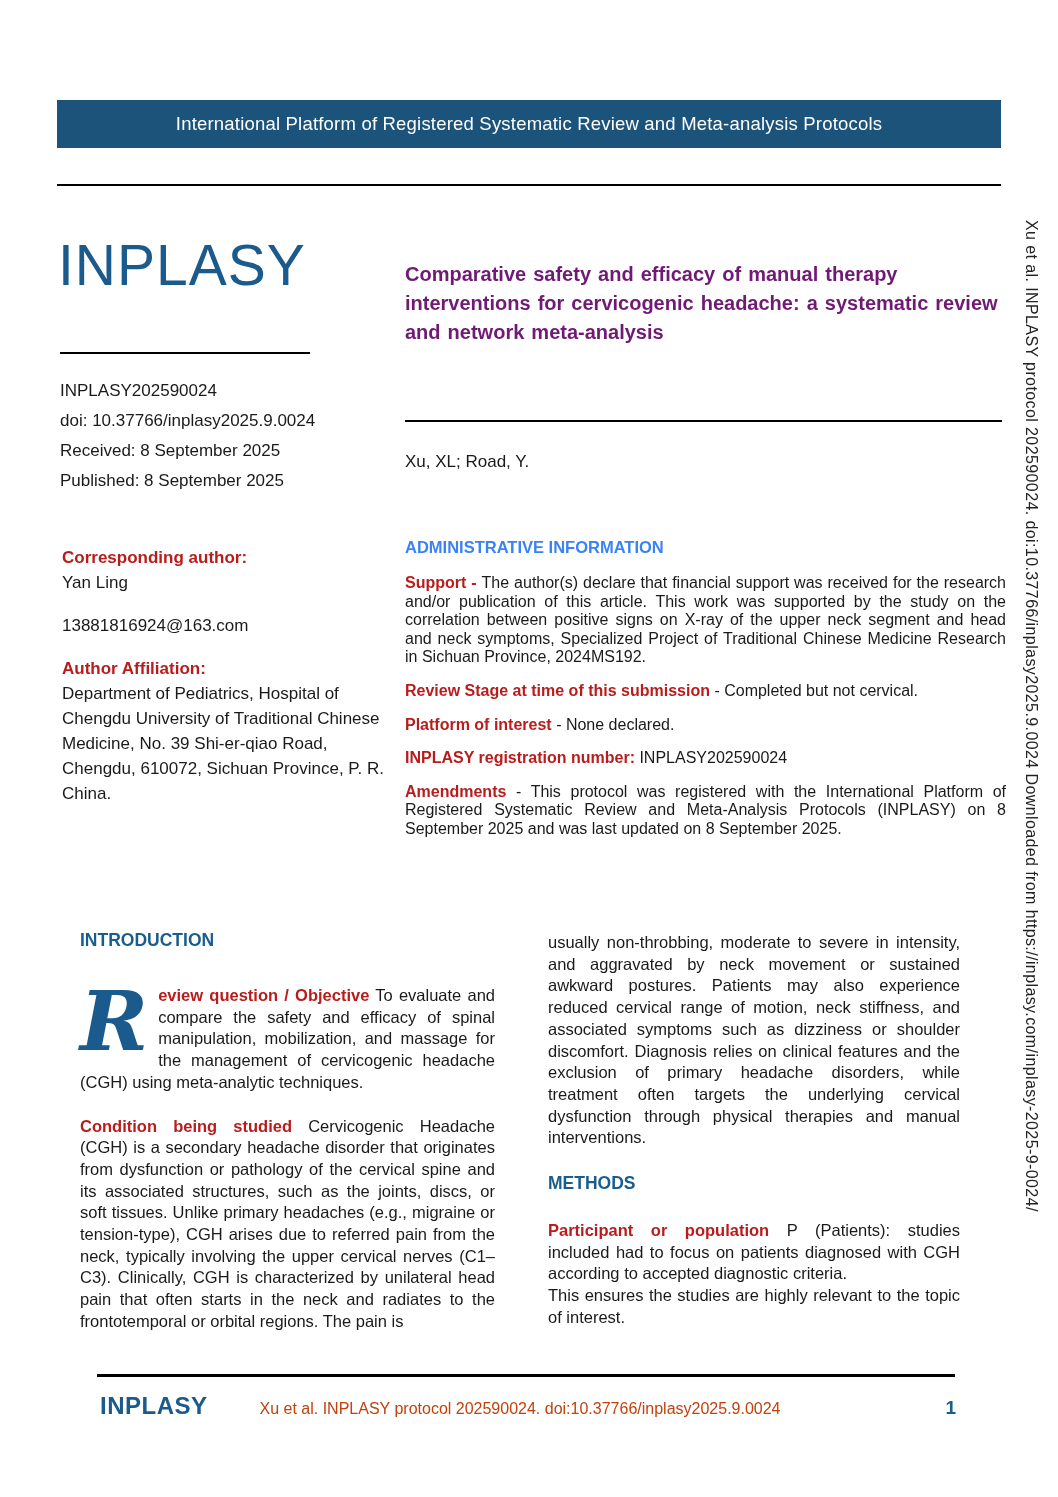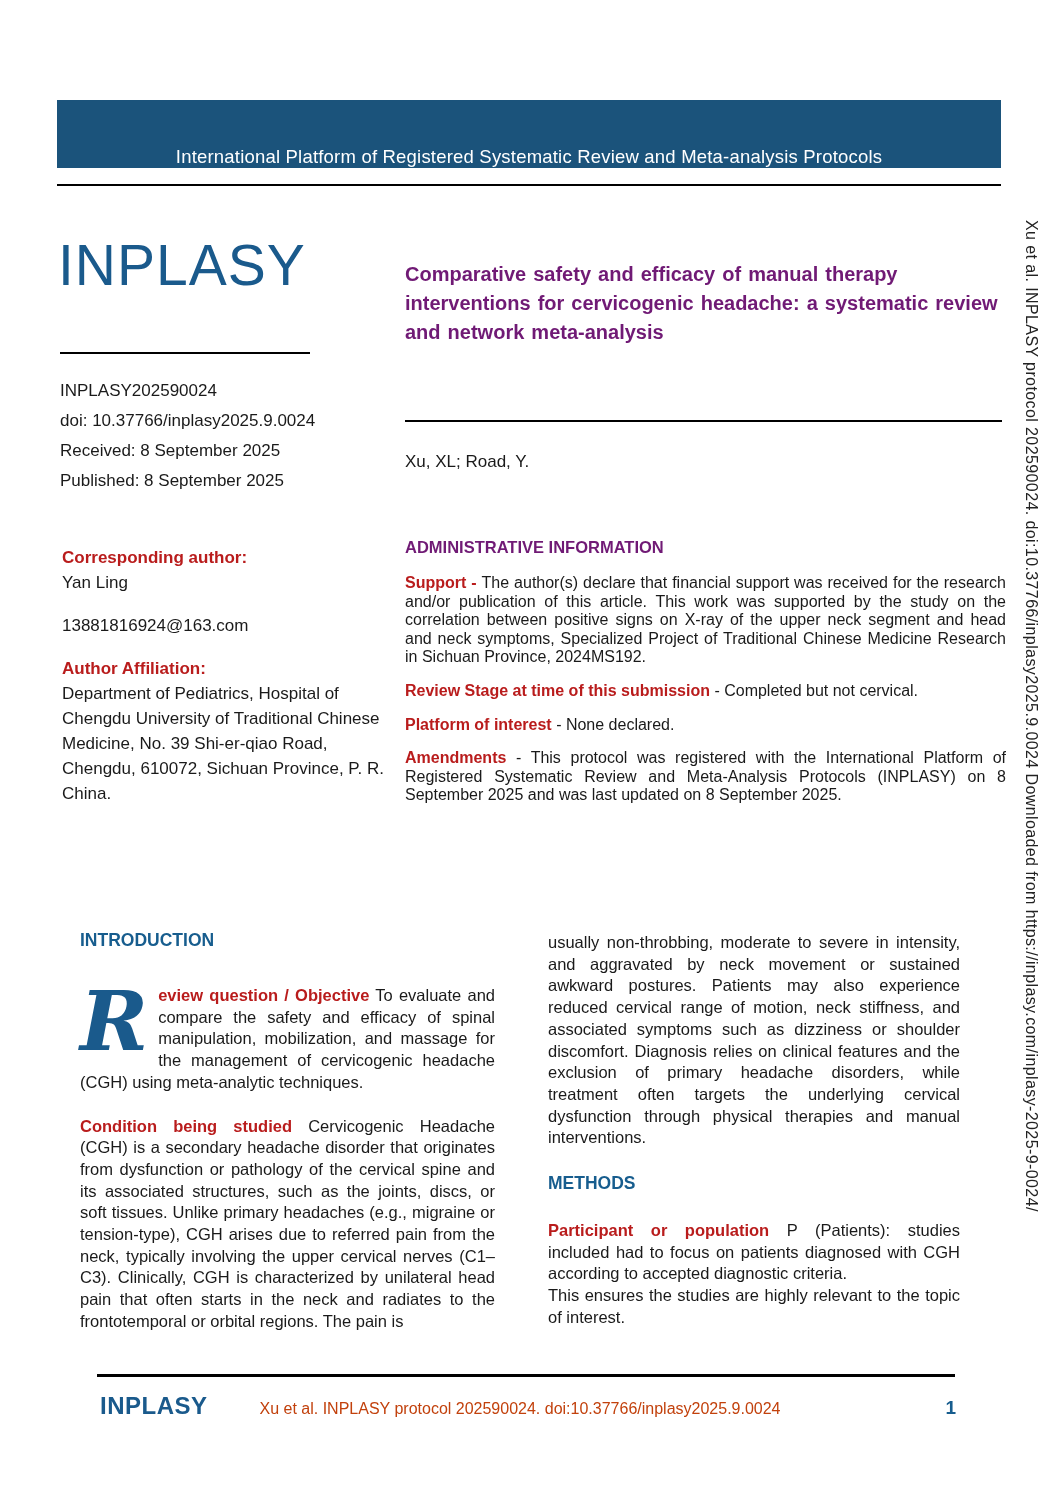--- a/index.html
+++ b/index.html
@@ -3,22 +3,22 @@
 <meta charset="utf-8">
 <style>
   html,body{margin:0;padding:0;background:#fff;}
   .page{
     position:relative;width:1058px;height:1497px;background:#ffffff;
     font-family:"Liberation Sans","DejaVu Sans",sans-serif;color:#1a1a1a;
     overflow:hidden;
   }
   .rule{background:#000;}
   .banner{
-    position:absolute;left:57px;top:100px;width:944px;height:68px;
-    background:#1b537b;color:#fff;display:flex;align-items:flex-end;justify-content:center;
+    position:absolute;left:57px;top:100px;width:944px;height:48px;
+    background:#1b537b;color:#fff;display:flex;align-items:center;justify-content:center;
     font-size:18.5px;letter-spacing:.2px;
   }
   .rule-top{position:absolute;left:57px;top:184px;width:944px;height:2px;}
   .logo{
     position:absolute;left:58px;top:232px;font-size:57px;color:#1a5a8c;
     letter-spacing:1px;font-weight:400;
   }
   .logo-rule{position:absolute;left:60px;top:352px;width:250px;height:2px;}
   .meta{position:absolute;left:60px;top:376px;font-size:17px;line-height:30px;}
   .meta .pub{margin-top:0;}
@@ -26,21 +26,21 @@
     position:absolute;left:405px;top:260px;width:600px;margin:0;
     font-size:20px;font-weight:bold;color:#701a75;line-height:29px;word-spacing:1.5px;
   }
   .title-rule{position:absolute;left:405px;top:420px;width:597px;height:2px;}
   .authors{position:absolute;left:405px;top:452px;font-size:17px;}
   .label-blue{color:#b91c1c;font-weight:bold;}
   .corr{position:absolute;left:62px;top:545px;width:326px;font-size:17px;line-height:25px;}
   .corr .email{margin-top:18px;}
   .corr .aff-label{margin-top:18px;}
   .admin{position:absolute;left:405px;top:538px;width:601px;font-size:16px;}
-  .admin h2{font-size:16.5px;color:#701a75;margin:0 0 17px 0;}
+  .admin h2{font-size:16.5px;color:#3b82f6;margin:0 0 17px 0;}
   .admin p{margin:0 0 15px 0;line-height:18.6px;text-align:justify;}
   .col-left{position:absolute;left:80px;top:930px;width:415px;font-size:16.5px;}
   .col-right{position:absolute;left:548px;top:932px;width:412px;font-size:16.5px;}
   .col-left h2,.col-right h2{font-size:17.5px;color:#175d8e;margin:0 0 34px 0;}
   .col-right h2{margin:24px 0 26px 0;}
   .col-left p,.col-right p{margin:0 0 22px 0;line-height:21.7px;text-align:justify;}
   .col-right p.np{margin:0;}
   .dropcap{
     float:left;font-family:"DejaVu Serif",serif;font-style:italic;font-weight:bold;
     font-size:82px;line-height:62px;color:#1a5a8c;margin:5px 10px 0 0;
@@ -90,20 +90,21 @@
     <div class="email">13881816924@163.com</div>
     <div class="label-blue aff-label">Author Affiliation:</div>
     <div>Department of Pediatrics,  Hospital of Chengdu University of Traditional Chinese Medicine,  No. 39 Shi-er-qiao Road, Chengdu, 610072, Sichuan Province, P. R. China.</div>
   </section>
 
   <section class="admin">
     <h2>ADMINISTRATIVE INFORMATION</h2>
     <p><span class="label-blue">Support - </span><span>The author(s) declare that financial support was received for the research and/or publication of this article. This work was supported by the study on the correlation between positive signs on X-ray of the upper neck segment and head and neck symptoms, Specialized Project of Traditional Chinese Medicine Research in Sichuan Province, 2024MS192.</span></p>
     <p><span class="label-blue">Review Stage at time of this submission</span><span> - Completed but not cervical.</span></p>
     <p><span class="label-blue">Platform of interest</span><span> - None declared.</span></p>
+    <p><span class="label-blue">INPLASY registration number: </span><span>INPLASY202590024</span></p>
     <p><span class="label-blue">Amendments</span><span> - This protocol was registered with the International Platform of Registered Systematic Review and Meta-Analysis Protocols (INPLASY) on 8 September 2025 and was last updated on 8 September 2025.</span></p>
   </section>
 
   <section class="col-left">
     <h2>INTRODUCTION</h2>
     <p><span class="dropcap">R</span><span class="label-blue">eview question / Objective</span><span> To evaluate and compare the safety and efficacy of spinal manipulation, mobilization, and massage for the management of cervicogenic headache (CGH) using meta-analytic techniques.</span></p>
     <p><span class="label-blue">Condition being studied</span><span> Cervicogenic Headache (CGH) is a secondary headache disorder that originates from dysfunction or pathology of the cervical spine and its associated structures, such as the joints, discs, or soft tissues. Unlike primary headaches (e.g., migraine or tension-type), CGH arises due to referred pain from the neck, typically involving the upper cervical nerves (C1–C3). Clinically, CGH is characterized by unilateral head pain that often starts in the neck and radiates to the frontotemporal or orbital regions. The pain is</span></p>
   </section>
 
   <section class="col-right">

